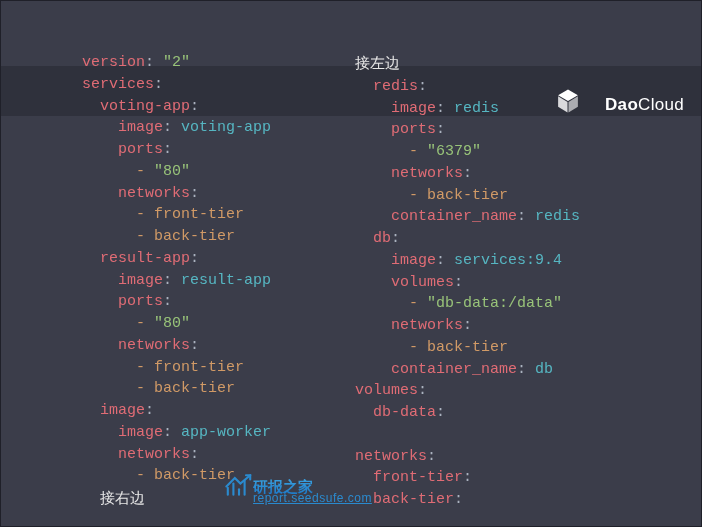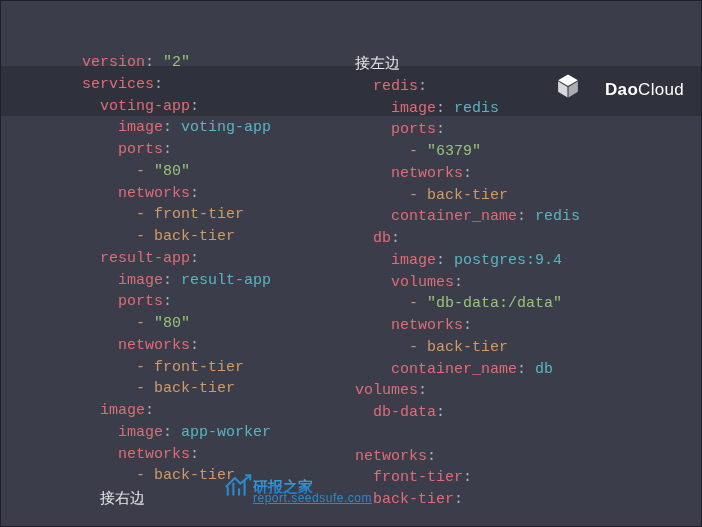--- a/index.html
+++ b/index.html
@@ -15,21 +15,21 @@
   .band {
     position: absolute;
     left: 0; right: 0;
     top: 66px;
     height: 50px;
     background: #2f313c;
     z-index: 0;
   }
   .logo {
     position: absolute;
-    top: 73px;
+    top: 88px;
     right: 18px;
     display: flex;
     align-items: center;
     gap: 24px;
     z-index: 3;
   }
   .logo-text { color: #fff; font-family: Arial, sans-serif; font-size: 17px; letter-spacing: .3px; }
   .logo-text b { font-weight: 700; }
   .logo-text span.thin { font-weight: 300; }
   .cols {
@@ -103,21 +103,21 @@
   <span class="cn">接右边</span></div>
 <div class="col right"><span class="cn">接左边</span>
   <span class="k">redis</span><span class="p">:</span>
     <span class="k">image</span><span class="p">: </span><span class="v">redis</span>
     <span class="k">ports</span><span class="p">:</span>
       <span class="li">- </span><span class="s">"6379"</span>
     <span class="k">networks</span><span class="p">:</span>
       <span class="li">- </span><span class="li">back-tier</span>
     <span class="k">container_name</span><span class="p">: </span><span class="v">redis</span>
   <span class="k">db</span><span class="p">:</span>
-    <span class="k">image</span><span class="p">: </span><span class="v">postgres:9.4</span>
+    <span class="k">image</span><span class="p">: </span><span class="v">services:9.4</span>
     <span class="k">volumes</span><span class="p">:</span>
       <span class="li">- </span><span class="s">"db-data:/data"</span>
     <span class="k">networks</span><span class="p">:</span>
       <span class="li">- </span><span class="li">back-tier</span>
     <span class="k">container_name</span><span class="p">: </span><span class="v">db</span>
 <span class="k">volumes</span><span class="p">:</span>
   <span class="k">db-data</span><span class="p">:</span>
 
 <span class="k">networks</span><span class="p">:</span>
   <span class="k">front-tier</span><span class="p">:</span>

